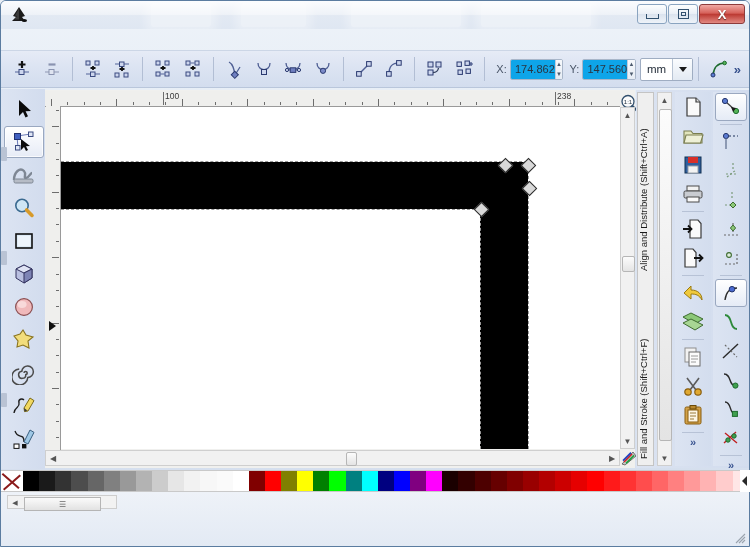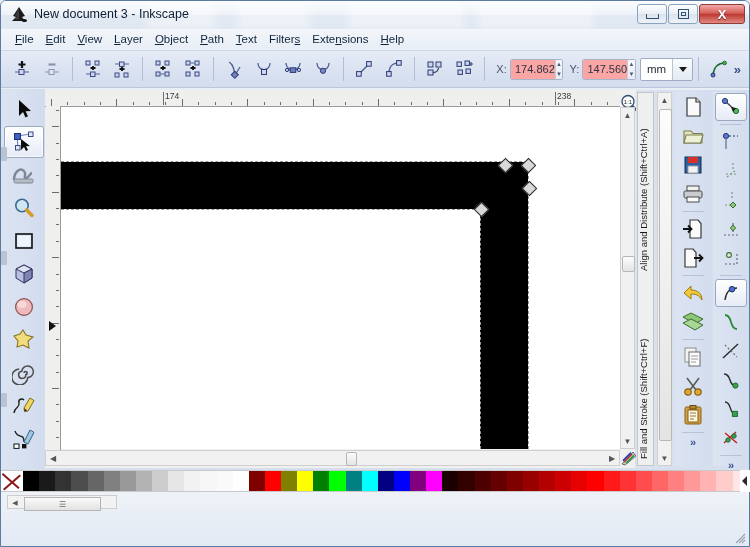--- a/index.html
+++ b/index.html
@@ -62,21 +62,21 @@
     background:linear-gradient(180deg,#e6ebf6 0%,#dbe3f2 50%,#d3ddee 100%);
     border-top:1px solid #ccd6e6;border-bottom:1px solid #b9c6db;
     display:flex;align-items:center;box-sizing:border-box;padding-left:6px;}
   .tbtn{width:28px;height:28px;margin:0 1px;display:flex;align-items:center;justify-content:center;
         border:1px solid transparent;border-radius:3px;}
   .tsep{width:1px;height:24px;background:#b2bed4;margin:0 5px;}
   .fld-label{font-size:11px;color:#4a5668;margin:0 3px 0 6px;font-family:"Liberation Sans",sans-serif;}
   .spin{display:flex;align-items:stretch;height:19px;border:1px solid #a9b6c9;background:#fff;
         border-radius:2px;overflow:hidden;}
   .spin input{border:0;outline:0;width:44px;text-align:right;font-size:11px;color:#2b3440;
-        padding:0 0;font-family:"Liberation Sans",sans-serif;background:#fca5a5;}
+        padding:0 0;font-family:"Liberation Sans",sans-serif;background:#0ea5e9;}
   .spin .arrows{width:11px;background:linear-gradient(180deg,#f7f9fc,#e6ecf4);
         border-left:1px solid #c2cddd;display:flex;flex-direction:column;}
   .spin .arrows i{flex:1;display:flex;align-items:center;justify-content:center;font-style:normal;
         font-size:6px;color:#4d5b6e;line-height:1;}
   .unitsel{margin-left:4px;height:21px;display:flex;align-items:stretch;
         border:1px solid #9fadc2;border-radius:2px;background:#fff;}
   .unitsel .uv{display:flex;align-items:center;padding:0 6px;font-size:11.5px;color:#1d2733;
         font-family:"Liberation Sans",sans-serif;}
   .unitsel .ub{width:19px;border-left:1px solid #b8c4d4;
         background:linear-gradient(180deg,#fafcfe,#e3eaf3);
@@ -179,46 +179,33 @@
     <div class="title-ghost g2"></div>
     <div class="title-ghost g3"></div>
     <div class="title-ghost g4"></div>
     <div class="app-icon">
       <svg width="20" height="20" viewBox="0 0 20 20">
         <path d="M10 2 L4 11 L7 12 L3 16 L16 16 L13 12 L16 11 Z" fill="#1b1b1b"></path>
         <path d="M10 3.2 L6 10.4 L8 11 L5.4 14.6 L10 14.6 Z" fill="#3a3a3a"></path>
         <ellipse cx="15.4" cy="15.6" rx="2.6" ry="1.5" fill="#101010"></ellipse>
       </svg>
     </div>
-    <div class="title-text">New document 3 - Inkscape</div>
     <div class="winbtns">
       <div class="wb">
         <span class="glyph min-g"></span>
       </div>
       <div class="wb">
         <span class="glyph max-g"></span>
       </div>
       <div class="wb close">
         <span class="close-g">X</span>
       </div>
     </div>
   </div>
 
-  <div class="menubar">
-    <div class="menu-item"><u>F</u>ile</div>
-    <div class="menu-item"><u>E</u>dit</div>
-    <div class="menu-item"><u>V</u>iew</div>
-    <div class="menu-item"><u>L</u>ayer</div>
-    <div class="menu-item"><u>O</u>bject</div>
-    <div class="menu-item"><u>P</u>ath</div>
-    <div class="menu-item"><u>T</u>ext</div>
-    <div class="menu-item">Filter<u>s</u></div>
-    <div class="menu-item">Exte<u>n</u>sions</div>
-    <div class="menu-item"><u>H</u>elp</div>
-  </div>
 
   <div class="toolctl">
     <div class="tbtn">
       <svg width="22" height="22" viewBox="0 0 22 22">
         <path d="M11 3 L11 10 M7.5 6.5 L14.5 6.5" stroke="#111" stroke-width="2.2"></path>
         <path d="M4 14 L18 14" stroke="#6877a8" stroke-width="1.2"></path>
         <rect x="8" y="11.5" width="5" height="5" fill="#cdd6ee" stroke="#3a4a80" stroke-width="1"></rect>
       </svg>
     </div>
     <div class="tbtn">
@@ -483,21 +470,21 @@
       <div class="rtick" style="left: 431px; width: 1px; height: 3px; top: 11px;"></div>
       <div class="rtick" style="left: 447px; width: 1px; height: 3px; top: 11px;"></div>
       <div class="rtick" style="left: 464px; width: 1px; height: 7px; top: 8px;"></div>
       <div class="rtick" style="left: 480px; width: 1px; height: 3px; top: 11px;"></div>
       <div class="rtick" style="left: 497px; width: 1px; height: 3px; top: 11px;"></div>
       <div class="rtick" style="left: 513px; width: 1px; height: 3px; top: 11px;"></div>
       <div class="rtick" style="left: 529px; width: 1px; height: 7px; top: 8px;"></div>
       <div class="rtick" style="left: 546px; width: 1px; height: 3px; top: 11px;"></div>
       <div class="rtick" style="left: 562px; width: 1px; height: 3px; top: 11px;"></div>
       <div class="rtick" style="left: 118px; top: 1px; width: 1px; height: 13px;"></div>
-      <div class="rlab" style="left: 120px; top: 0px;">174</div>
+      <div class="rlab" style="left: 120px; top: 0px;">100</div>
       <div class="rtick" style="left: 510px; top: 1px; width: 1px; height: 13px;"></div>
       <div class="rlab" style="left: 512px; top: 0px;">238</div>
     </div>
   <div class="ruler-v" id="rulerV">
       <div class="rtick" style="top: 4px; height: 1px; width: 3px; left: 10px;"></div>
       <div class="rtick" style="top: 20px; height: 1px; width: 7px; left: 6px;"></div>
       <div class="rtick" style="top: 37px; height: 1px; width: 3px; left: 10px;"></div>
       <div class="rtick" style="top: 53px; height: 1px; width: 3px; left: 10px;"></div>
       <div class="rtick" style="top: 69px; height: 1px; width: 3px; left: 10px;"></div>
       <div class="rtick" style="top: 86px; height: 1px; width: 7px; left: 6px;"></div>

